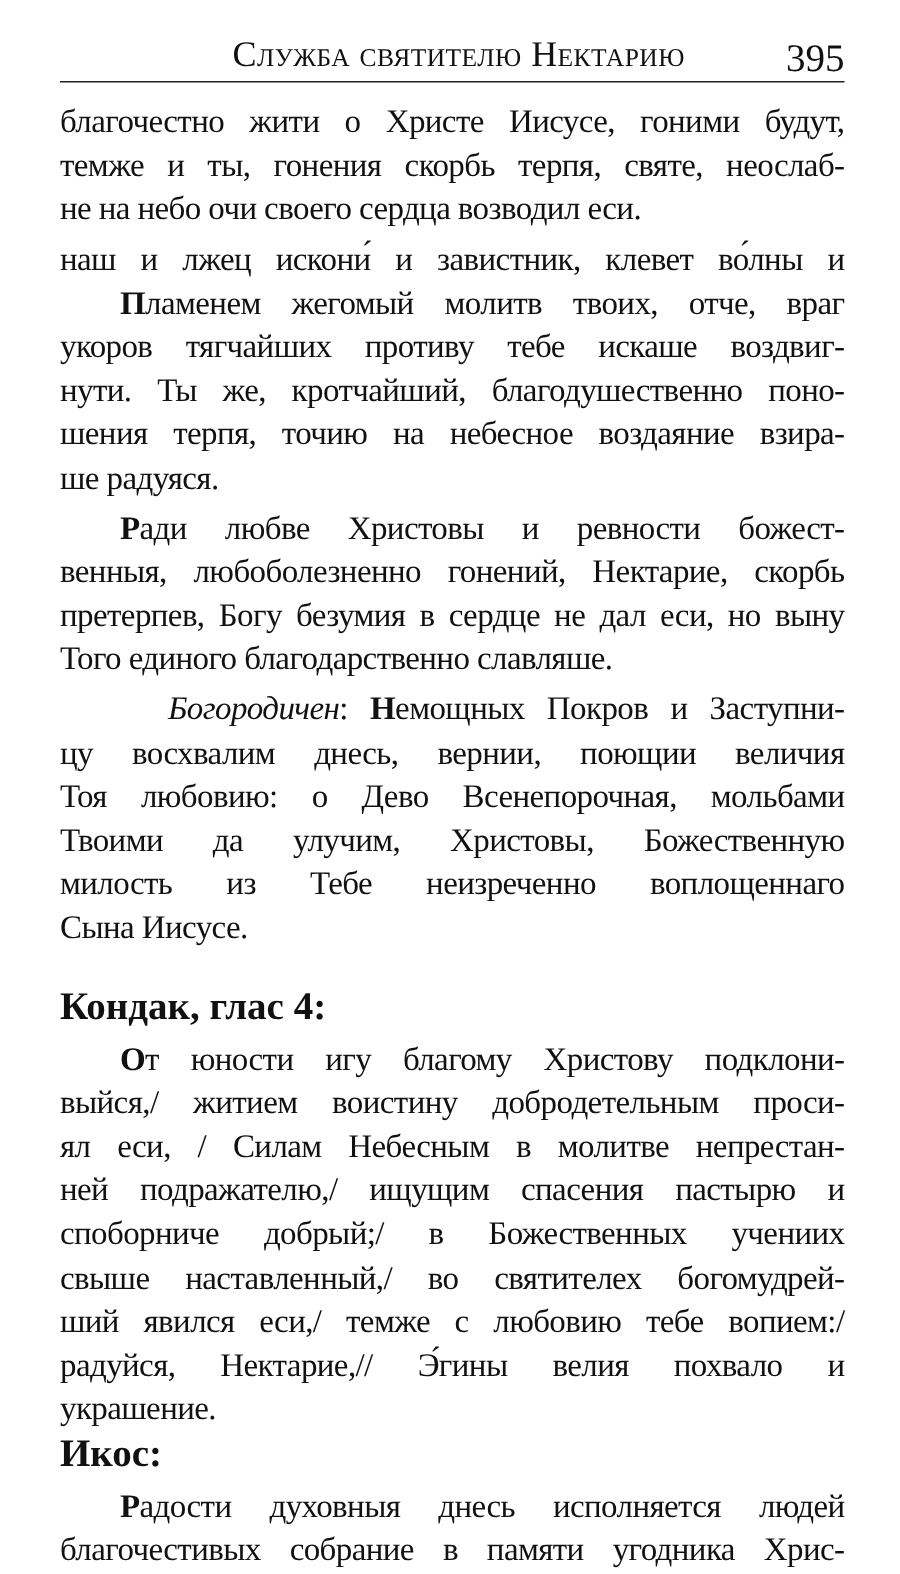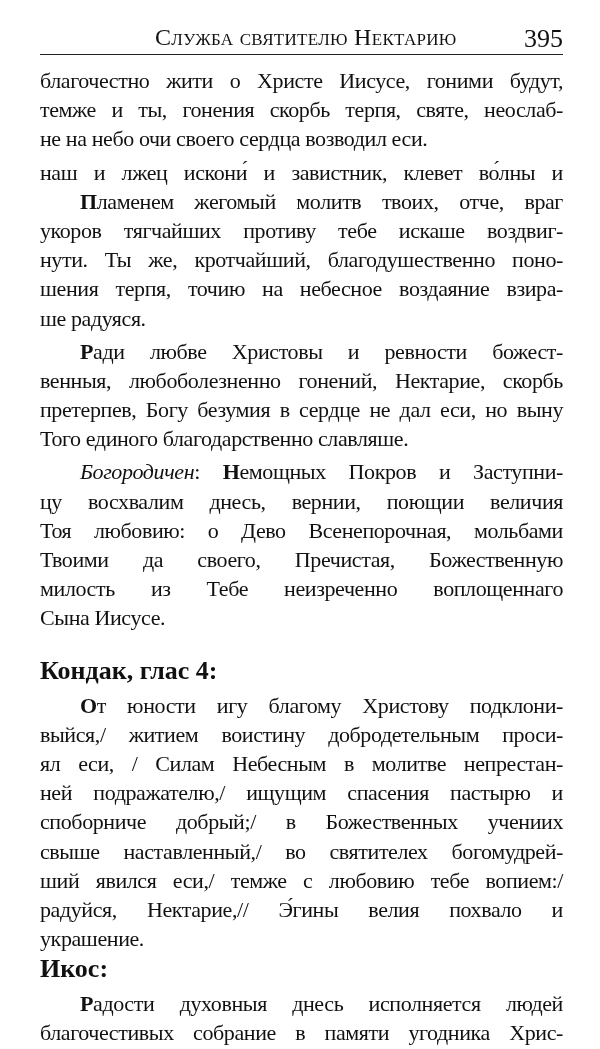--- a/index.html
+++ b/index.html
@@ -13,21 +13,21 @@
   .body { position:absolute; left:40px; top:66px; width:523px; }
   .line { font-size:22px; line-height:29.2px; height:29.2px; white-space:nowrap;
           text-align:justify; text-align-last:justify; letter-spacing:-0.4px; }
   .line.last { text-align-last:left; }
   .indent { padding-left:40px; }
   .gap { height:4px; }
   .bigap { height:22px; }
   .heading { font-size:26px; font-weight:bold; text-align:left;
              line-height:32px; height:32px; }
   .b { font-weight:bold; }
-  .i { font-style:italic; }
+  .i { font-style:italic;margin-left:32px; }
 </style>
 </head>
 <body>
 
 <div class="header">
   <span class="running-title">Служба святителю Нектарию</span>
   <span class="page-num">395</span>
 </div>
 
 <div class="body">
@@ -54,21 +54,21 @@
     <div class="line">венныя, любоболезненно гонений, Нектарие, скорбь</div>
     <div class="line">претерпев, Богу безумия в сердце не дал еси, но выну</div>
     <div class="line last">Того единого благодарственно славляше.</div>
   </div>
   <div class="gap"></div>
 
   <div>
     <div class="line indent"><span class="i">Богородичен</span><span>: </span><span class="b">Н</span><span>емощных Покров и Заступни-</span></div>
     <div class="line">цу восхвалим днесь, вернии, поющии величия</div>
     <div class="line">Тоя любовию: о Дево Всенепорочная, мольбами</div>
-    <div class="line">Твоими да своего, Пречистая, Божественную</div>
+    <div class="line">Твоими да улучим, Христовы, Божественную</div>
     <div class="line">милость из Тебе неизреченно воплощеннаго</div>
     <div class="line last">Сына Иисусе.</div>
   </div>
   <div class="bigap"></div>
 
   <div class="heading">Кондак, глас 4:</div>
   <div class="gap"></div>
   <div>
     <div class="line indent"><span class="b">О</span><span>т юности игу благому Христову подклони-</span></div>
     <div class="line">выйся,/ житием воистину добродетельным проси-</div>

